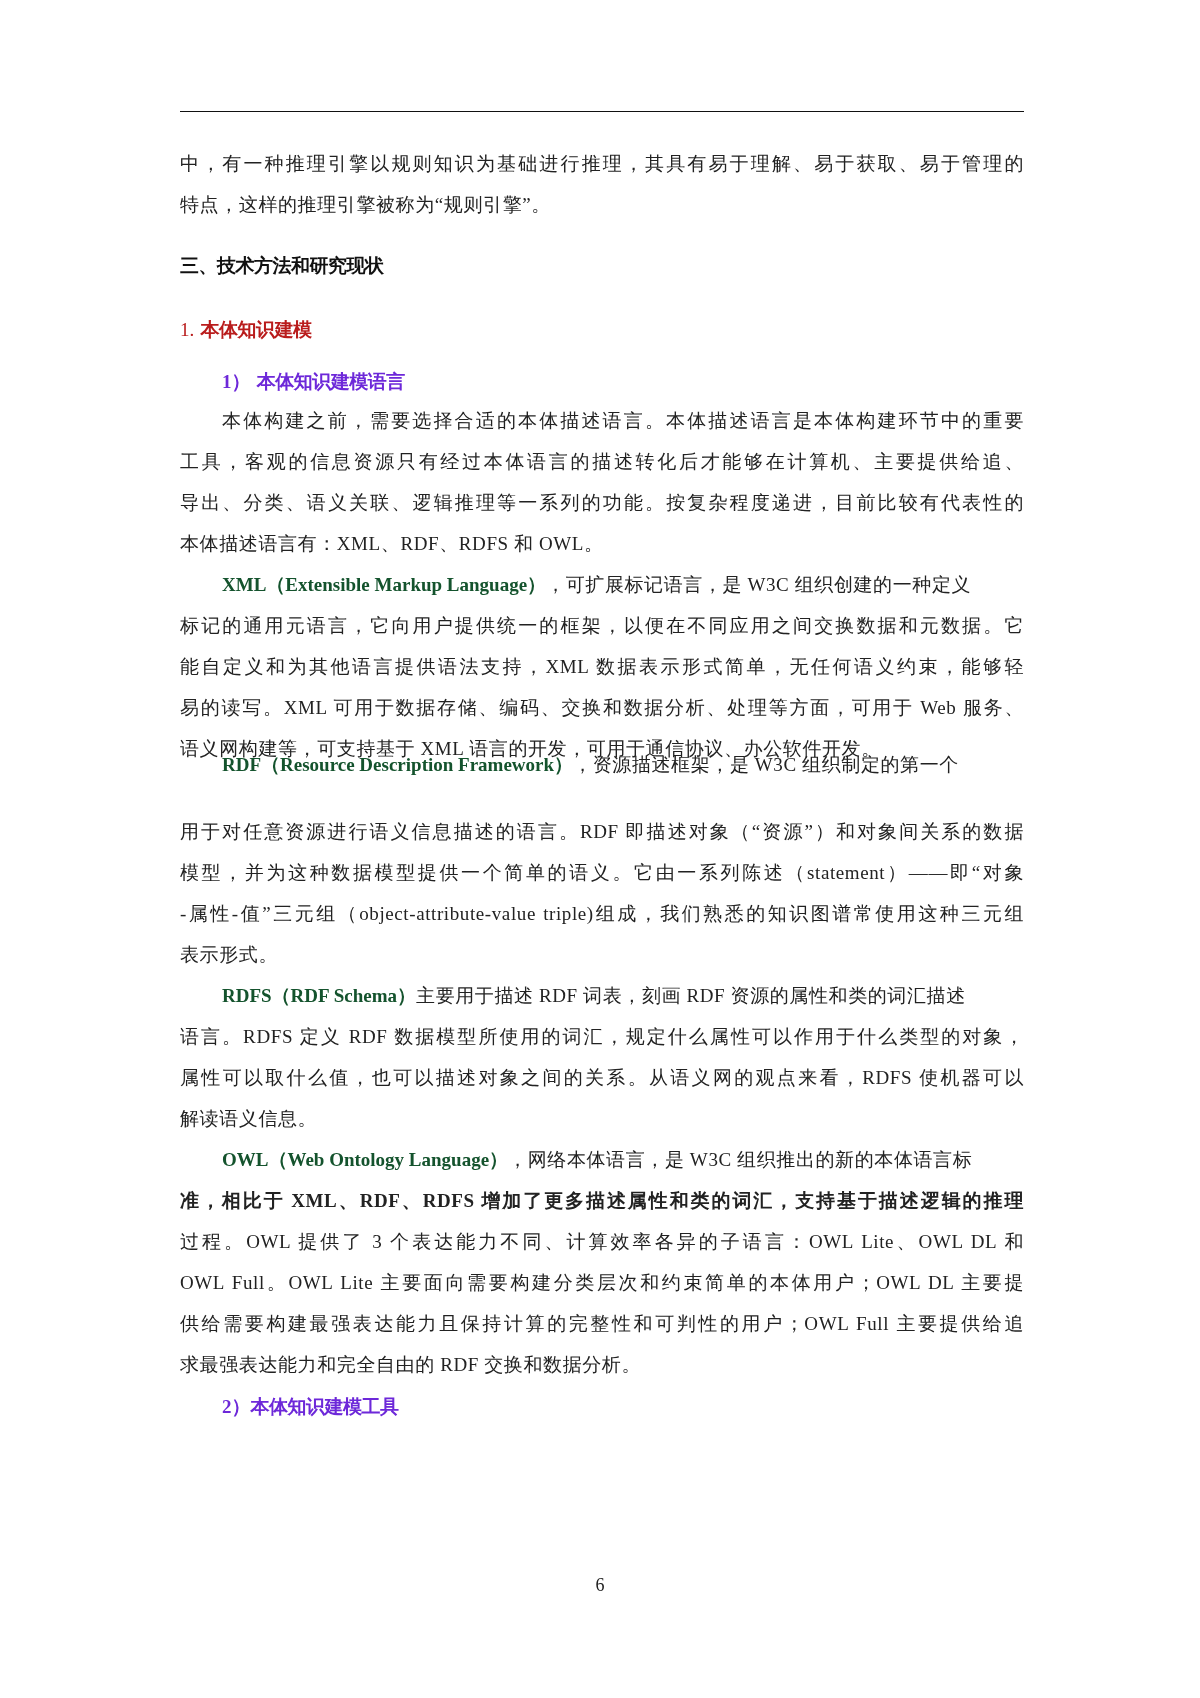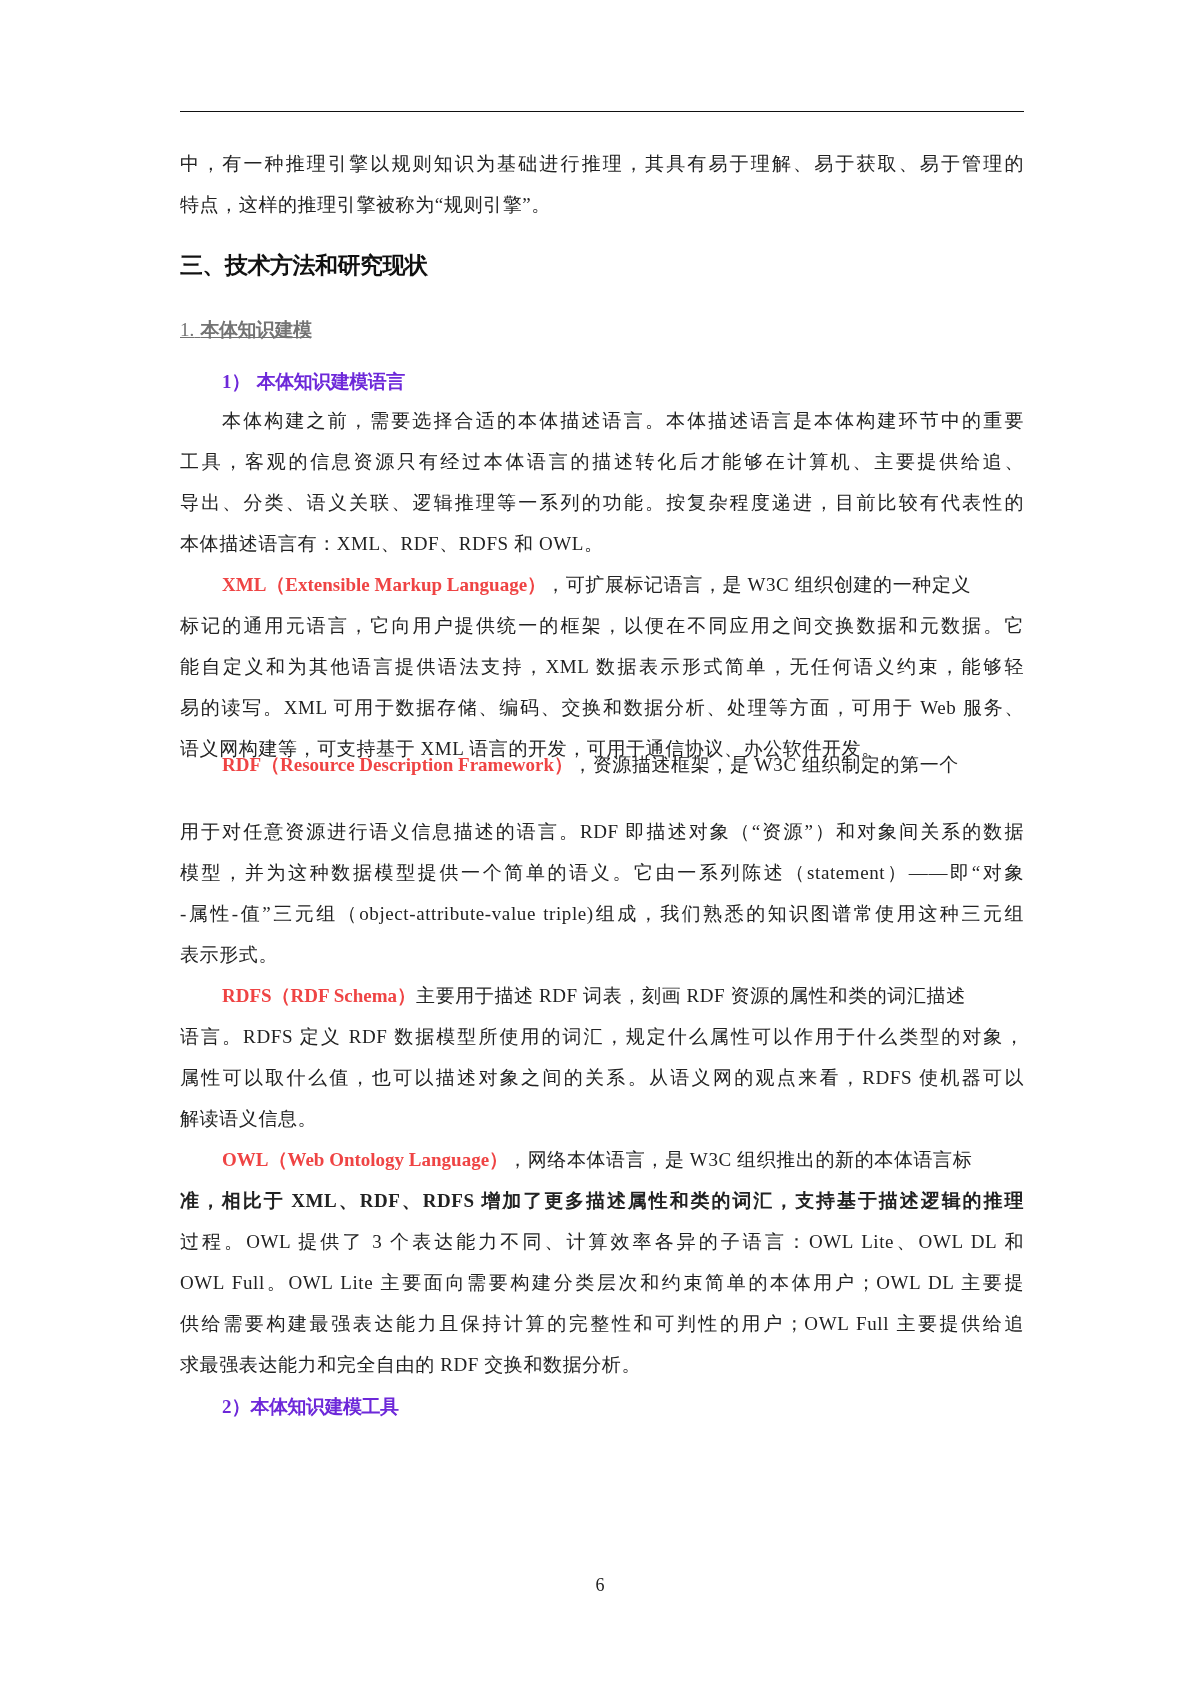--- a/index.html
+++ b/index.html
@@ -46,43 +46,42 @@
       color: #222;
       letter-spacing: 0.6px;
     }
     .line.justify {
       width: 844px;
       text-align: justify;
       text-align-last: justify;
     }
     .indent { left: 42px; }
     .indent.justify { width: 802px; }
-    .b { font-weight: bold; color: #ef4444; letter-spacing: 0; }
+    .b { font-weight: bold; color: #14532d; letter-spacing: 0; }
     .h2 {
       position: absolute;
       left: 0;
-      font-size: 23px;
+      font-size: 19px;
       line-height: 30px;
       font-weight: bold;
       color: #111;
       white-space: nowrap;
       font-family: "DejaVu Sans", "Liberation Sans", sans-serif;
       letter-spacing: -0.5px;
     }
     .h3 {
       position: absolute;
       left: 0;
       font-size: 19px;
       line-height: 28px;
       font-weight: bold;
-      color: #737373;
+      color: #b91c1c;
       white-space: nowrap;
       font-family: "DejaVu Sans", "Liberation Sans", sans-serif;
       letter-spacing: -0.5px;
-      text-decoration: underline;
     }
     .h3 .num {
       font-family: "Liberation Serif", serif;
       font-weight: normal;
       letter-spacing: 0;
     }
     .h4 {
       position: absolute;
       left: 42px;
       font-size: 19px;

